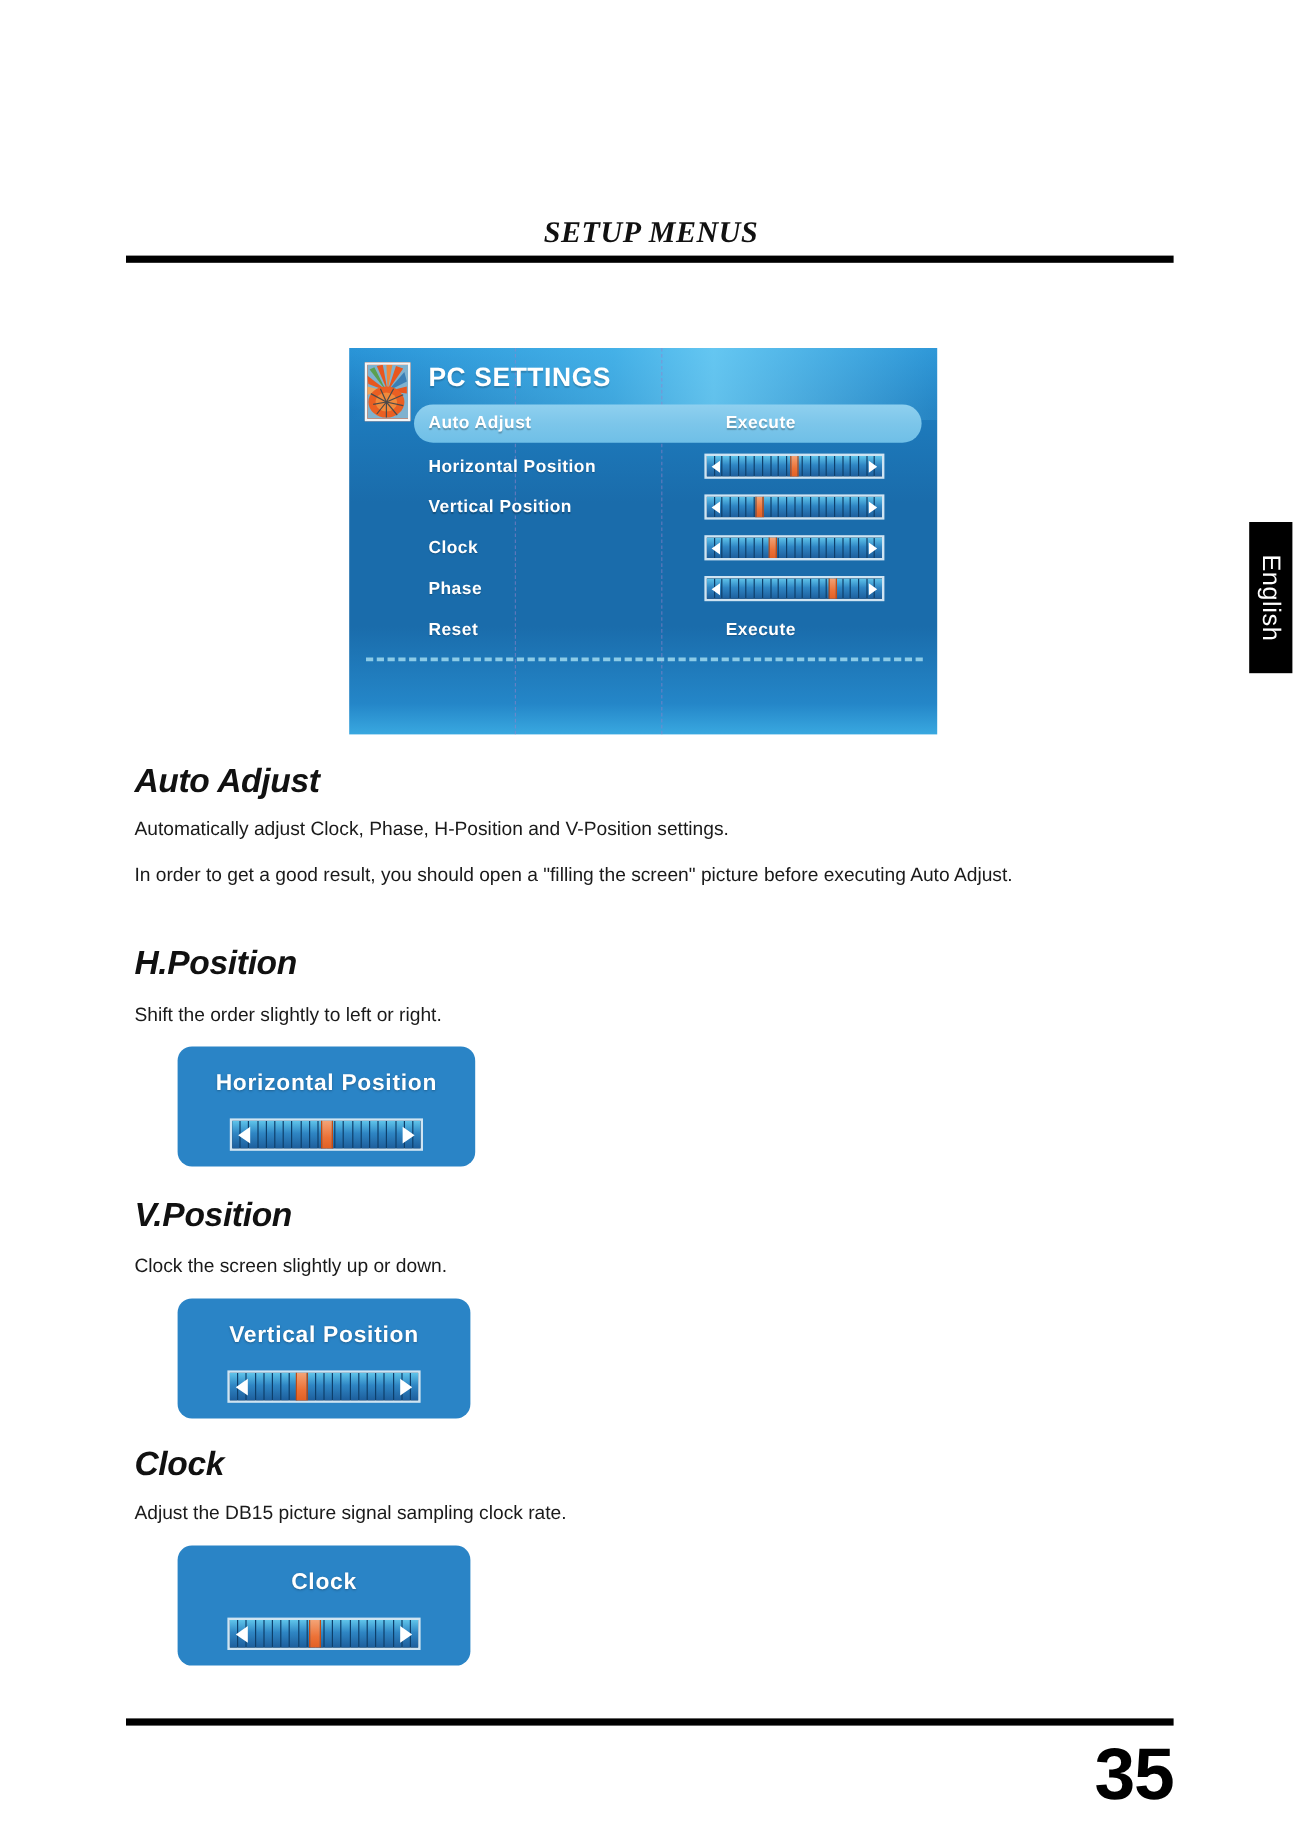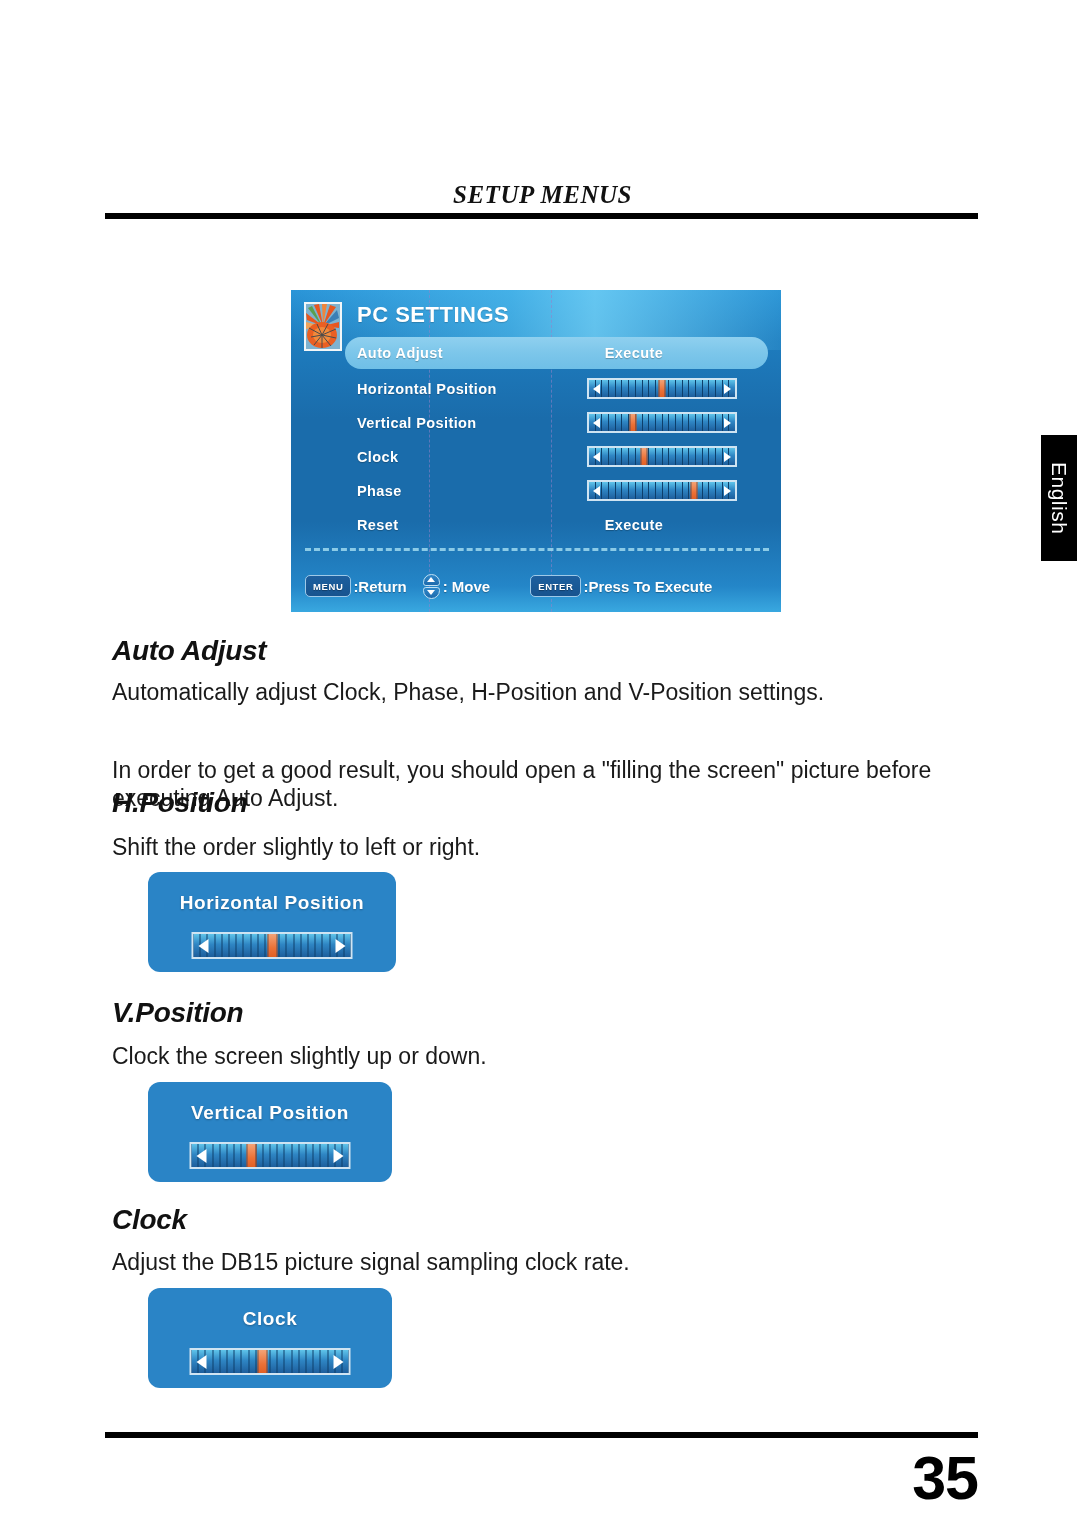--- a/index.html
+++ b/index.html
@@ -326,21 +326,21 @@
     left: 112px;
     font-style: italic;
     font-weight: bold;
     font-size: 28px;
     color: #111;
     letter-spacing: -0.3px;
   }
   .body-text {
     position: absolute;
     left: 112px;
-    font-size: 23px;
+    font-size: 16px;
     color: #1a1a1a;
     line-height: 28px;
   }
   .card {
     position: absolute;
     background: #2a84c6;
     border-radius: 12px;
     box-sizing: border-box;
   }
   .card .card-title {
@@ -554,42 +554,25 @@
     </div>
 
     <div class="osd-row">
       <div class="label">Reset</div>
       <div class="value">Execute</div>
     </div>
   </div>
 
   <div class="osd-dashline"></div>
 
-  <div class="osd-footer">
-    <span class="key">MENU</span>
-    <span class="ft-text">:Return</span>
-    <span class="updown">
-      <div>
-          <i></i>
-        </div>
-      <div>
-          <i></i>
-        </div>
-    </span>
-    <span class="ft-text">: Move</span>
-    <span class="ft-right">
-      <span class="key">ENTER</span>
-      <span>:Press To Execute</span>
-    </span>
-  </div>
 </div>
 
 <div class="section-title" style="top:635px">Auto Adjust</div>
 <div class="body-text" style="top:678px; width:870px">Automatically adjust Clock, Phase, H-Position and V-Position settings.</div>
-<div class="body-text" style="top:756px; width:840px">In order to get a good result, you should open a "filling the screen" picture before executing Auto Adjust.</div>
+<div class="body-text" style="top:716px; width:840px">In order to get a good result, you should open a "filling the screen" picture before executing Auto Adjust.</div>
 
 <div class="section-title" style="top:787px">H.Position</div>
 <div class="body-text" style="top:833px; width:800px">Shift the order slightly to left or right.</div>
 <div class="card" style="left:148px; top:872px; width:248px; height:100px">
   <div class="card-title" style="top:20px">Horizontal Position</div>
   <div class="card-slider" style="top:60px">
     <div class="slider big">
       <div class="track">
           <div class="seg"></div>
           <div class="seg"></div>

